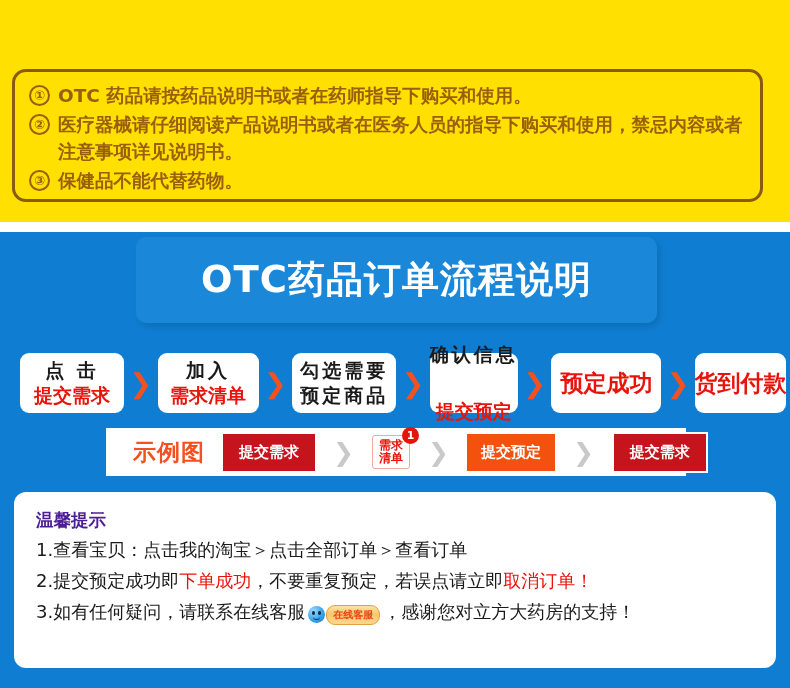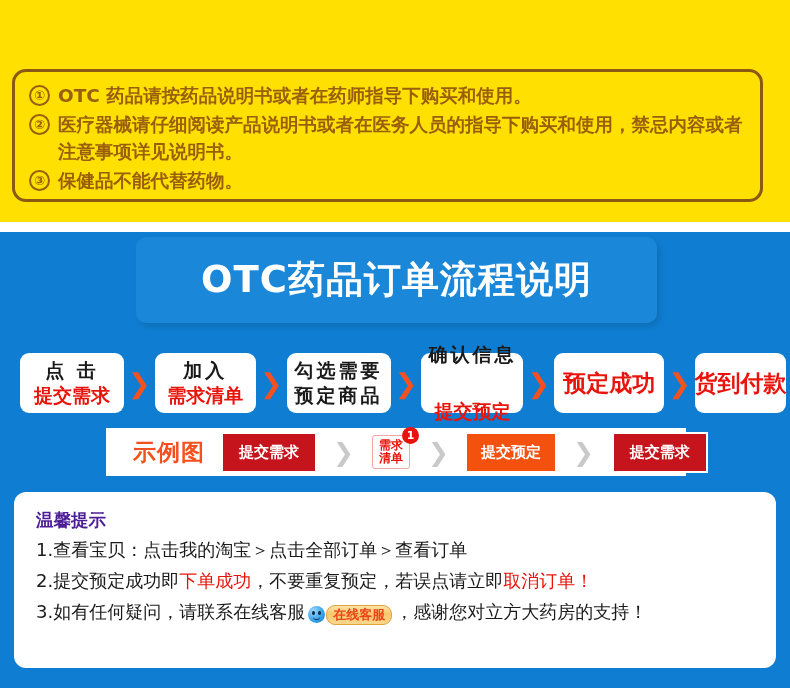--- a/index.html
+++ b/index.html
@@ -152,21 +152,21 @@
     display: flex;
     flex-direction: column;
     align-items: center;
     justify-content: center;
     padding: 0 6px;
     white-space: nowrap;
   }
   .step-box.w1 { width: 104px; }
   .step-box.w2 { width: 101px; }
   .step-box.w3 { width: 104px; }
-  .step-box.w4 { width: 102px; gap: 32px; }
+  .step-box.w4 { width: 88px; gap: 32px; }
   .step-box.w5 { width: 110px; }
   .step-box.w6 { width: 91px; }
   .step-line {
     font-size: 19px;
     font-weight: bold;
     line-height: 25px;
     font-family: "DejaVu Sans", "Liberation Sans", sans-serif;
   }
   .step-line.dark { color: #1a1a1a; letter-spacing: 3px; }
   .step-line.red  { color: #e8140c; }
@@ -319,21 +319,21 @@
     width: 7px;
     height: 3px;
     border-bottom: 1.6px solid #10314f;
     border-radius: 0 0 7px 7px;
   }
   .kefu-text {
     background: linear-gradient(to bottom, #fde3a8 0%, #f8c76a 45%, #fbd88f 100%);
     border: 1px solid #e0a23c;
     border-radius: 9px;
     color: #e8461a;
-    font-size: 13px;
+    font-size: 10px;
     font-weight: bold;
     line-height: 16px;
     padding: 1px 6px;
     font-family: "DejaVu Sans", "Liberation Sans", sans-serif;
   }
 </style>
 </head>
 <body>
 
 <div class="page">

